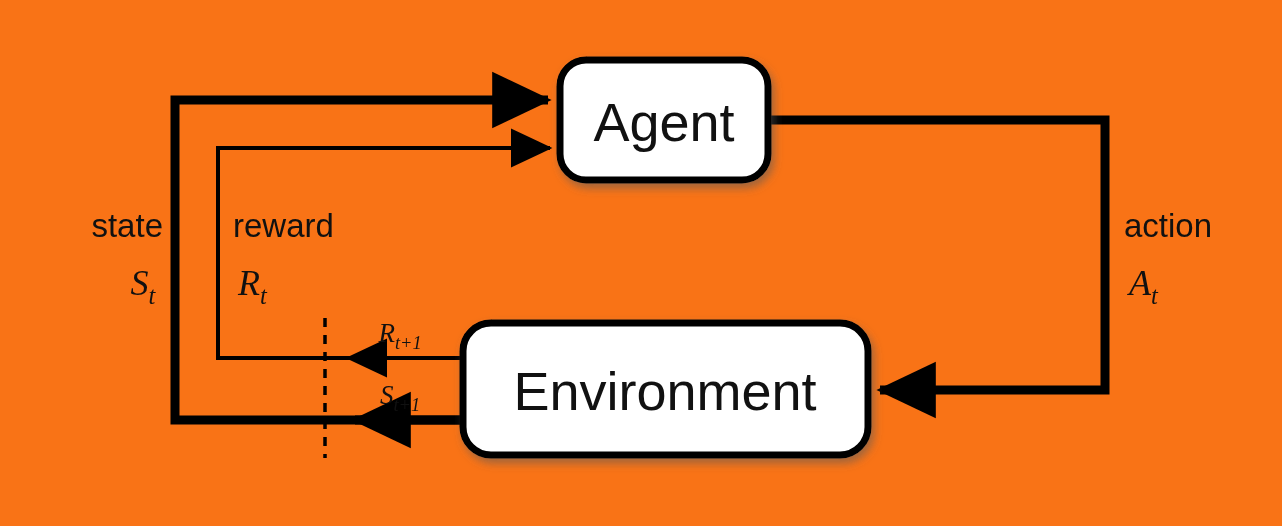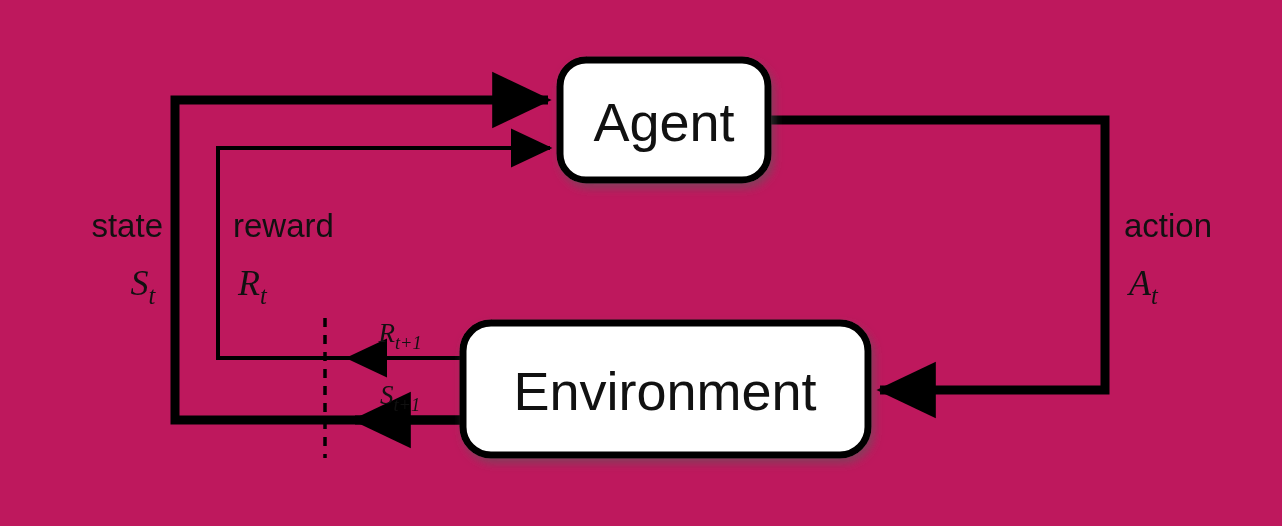--- a/index.html
+++ b/index.html
@@ -12,21 +12,21 @@
     width: 1282px;
     height: 526px;
     overflow: hidden;
     font-family: "Liberation Sans", sans-serif;
     position: relative;
   }
   #diagram-root {
     position: relative;
     width: 1282px;
     height: 526px;
-    background: #be185d;
+    background: #f97316;
   }
   svg.diagram-canvas {
     position: absolute;
     top: 0;
     left: 0;
     width: 1282px;
     height: 526px;
     display: block;
   }
   .box-label {

